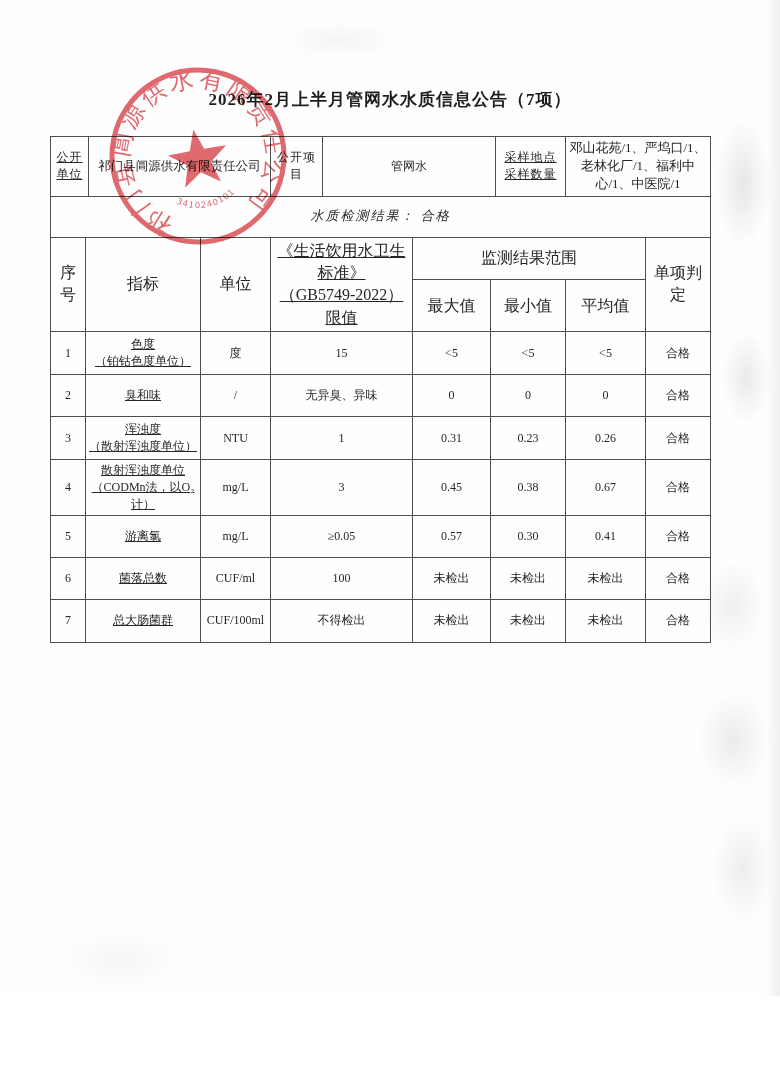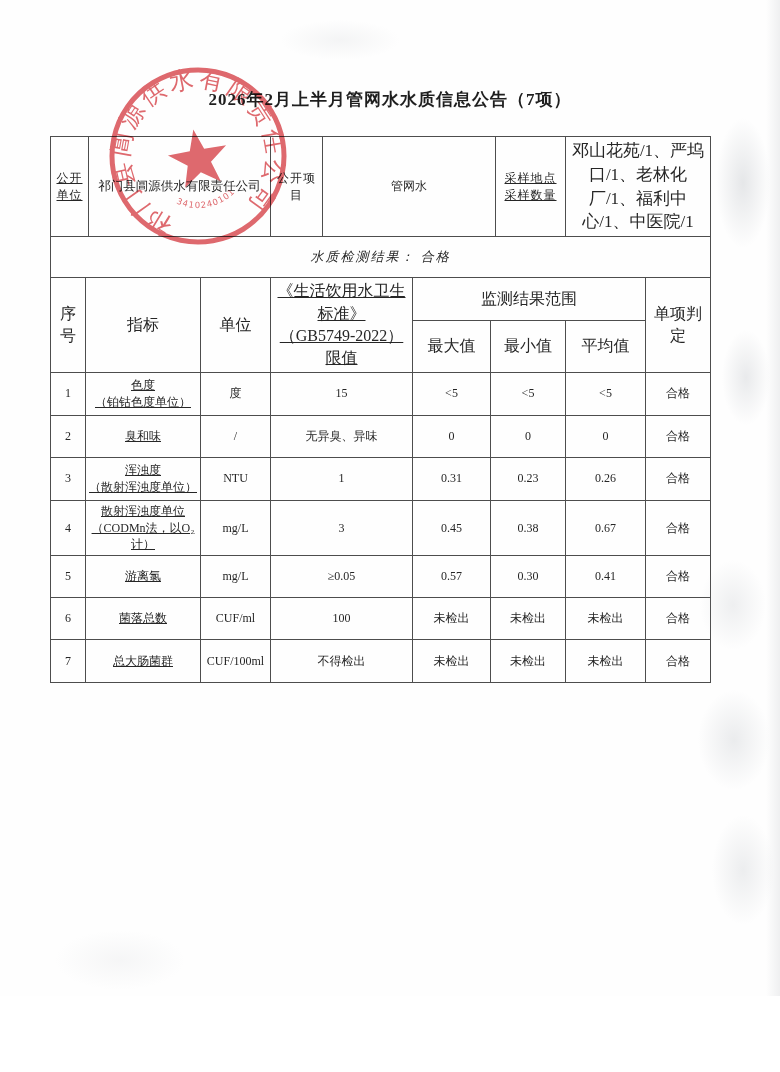--- a/index.html
+++ b/index.html
@@ -67,21 +67,21 @@
       </colgroup>
       <tbody>
           <tr style="height:54px">
         <td class="lab pre">公开
 单位</td>
         <td style="font-size:12.5px">祁门县阊源供水有限责任公司</td>
         <td class="lab">公开项目</td>
         <td>管网水</td>
         <td class="lab pre">采样地点
 采样数量</td>
-        <td style="font-size:17px">邓山花苑/1、严坞口/1、老林化厂/1、福利中心/1、中医院/1</td>
+        <td style="font-size:13px">邓山花苑/1、严坞口/1、老林化厂/1、福利中心/1、中医院/1</td>
       </tr>
     </tbody>
       </table>
 
     <table>
       <colgroup>
           <col style="width:660px">
         </colgroup>
       <tbody>
           <tr>

